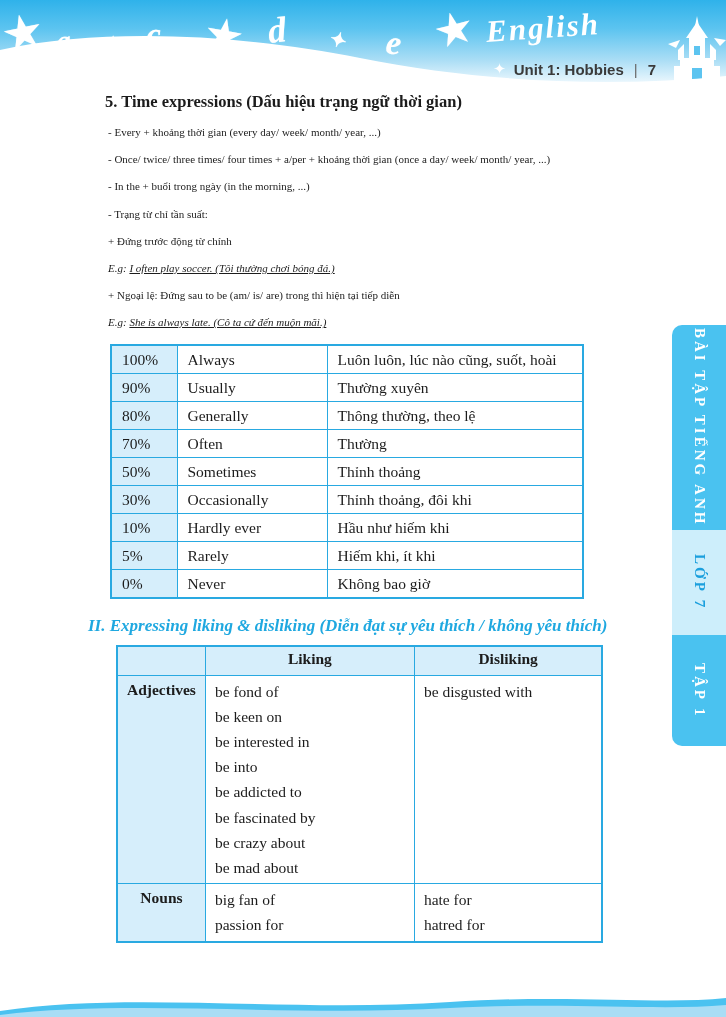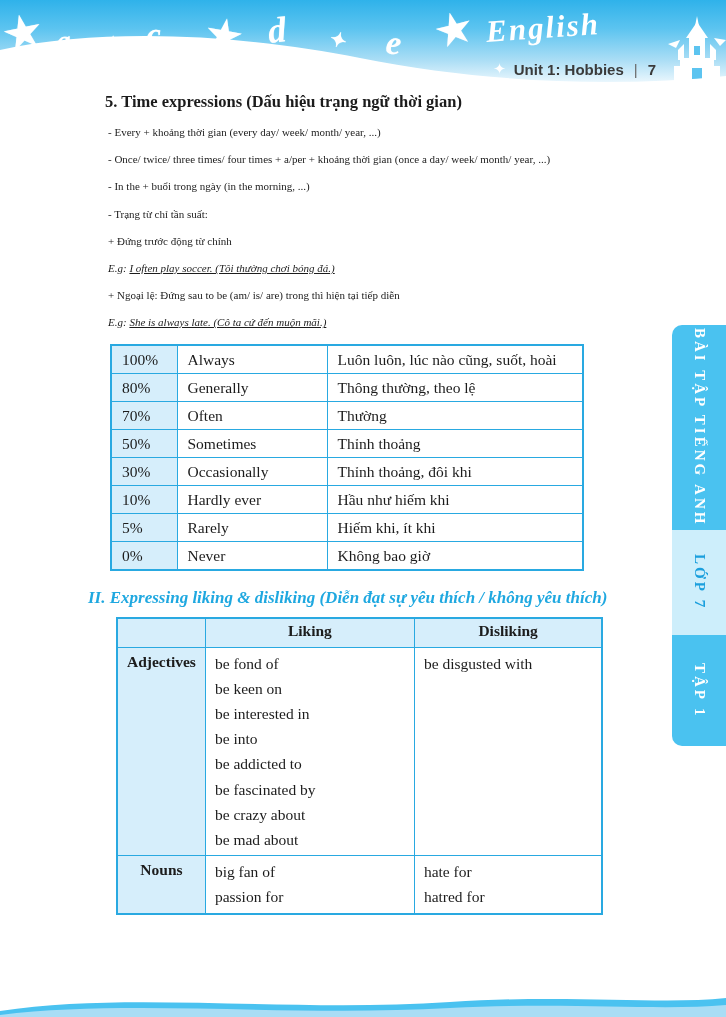--- a/index.html
+++ b/index.html
@@ -136,20 +136,25 @@
           <col class="c-adv">
           <col class="c-mean">
         </colgroup>
       <tbody>
           <tr>
             <td class="shade">100%</td>
             <td>Always</td>
             <td>Luôn luôn, lúc nào cũng, suốt, hoài</td>
           </tr>
           <tr>
+            <td class="shade">90%</td>
+            <td>Usually</td>
+            <td>Thường xuyên</td>
+          </tr>
+          <tr>
             <td class="shade">80%</td>
             <td>Generally</td>
             <td>Thông thường, theo lệ</td>
           </tr>
           <tr>
             <td class="shade">70%</td>
             <td>Often</td>
             <td>Thường</td>
           </tr>
           <tr>

